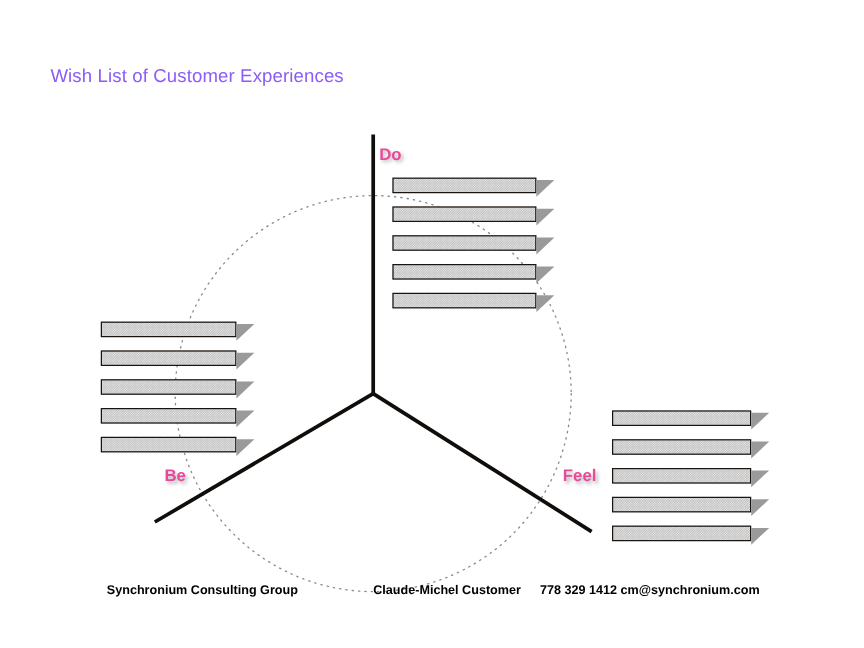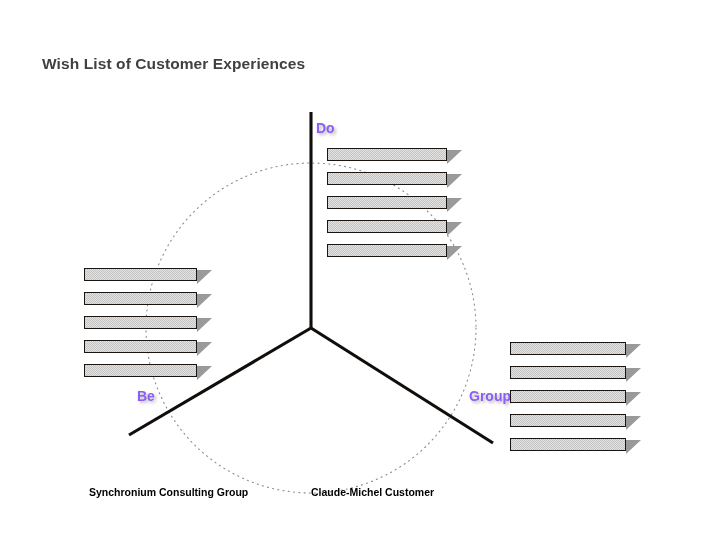--- a/index.html
+++ b/index.html
@@ -19,41 +19,41 @@
     background: #ffffff;
     overflow: hidden;
   }
 
   
   #slide-title {
     position: absolute;
     left: 42px;
     top: 55px;
     font-size: 15.5px;
-    font-weight: bold;
-    color: #404040;
+    font-weight: normal;
+    color: #8b5cf6;
     letter-spacing: 0.1px;
     white-space: nowrap;
   }
 
   
   #diagram-svg {
     position: absolute;
     left: 0;
     top: 0;
     width: 720px;
     height: 540px;
   }
 
   
   .axis-label {
     position: absolute;
     font-size: 14px;
     font-weight: bold;
-    color: #8b5cf6;
+    color: #ec4899;
     white-space: nowrap;
     text-shadow: 2px 2px 3px rgba(130,130,130,0.55);
   }
   #label-do   { left: 316px; top: 120px; }
   #label-be   { left: 137px; top: 388px; }
   #label-feel { left: 469px; top: 388px; }
 
   
   .bar-group {
     position: absolute;
@@ -130,21 +130,21 @@
 
   <svg id="diagram-svg" viewBox="0 0 720 540" xmlns="http://www.w3.org/2000/svg">
     <circle cx="311" cy="328" r="165" fill="none" stroke="#8a8a8a" stroke-width="1.1" stroke-dasharray="1.1 4.2" stroke-linecap="round"></circle>
     <line x1="311" y1="328" x2="311" y2="112" stroke="#110d0b" stroke-width="3.1" stroke-linecap="butt"></line>
     <line x1="311" y1="328" x2="129" y2="435" stroke="#110d0b" stroke-width="3.1" stroke-linecap="butt"></line>
     <line x1="311" y1="328" x2="493" y2="443" stroke="#110d0b" stroke-width="3.1" stroke-linecap="butt"></line>
   </svg>
 
   <div class="axis-label" id="label-do">Do</div>
   <div class="axis-label" id="label-be">Be</div>
-  <div class="axis-label" id="label-feel">Group</div>
+  <div class="axis-label" id="label-feel">Feel</div>
 
   <div class="bar-group" id="bars-do">
     <div class="bar-row">
       <div class="bar-box"></div>
       <div class="bar-shadow"></div>
     </div>
     <div class="bar-row">
       <div class="bar-box"></div>
       <div class="bar-shadow"></div>
     </div>
@@ -204,15 +204,16 @@
     </div>
     <div class="bar-row">
       <div class="bar-box"></div>
       <div class="bar-shadow"></div>
     </div>
   </div>
 
   <div id="footer">
     <div class="footer-item" id="footer-company">Synchronium Consulting Group</div>
     <div class="footer-item" id="footer-author">Claude-Michel Customer</div>
+    <div class="footer-item" id="footer-contact">778 329 1412 cm@synchronium.com</div>
   </div>
 
 </div>
 
 </body></html>

